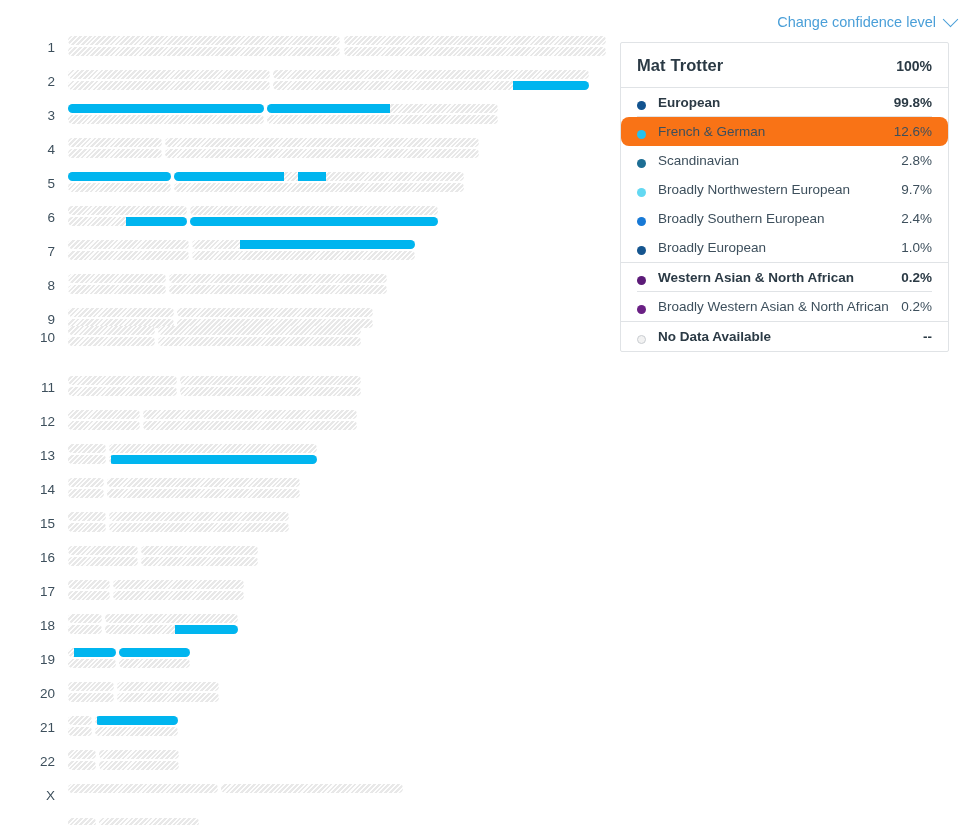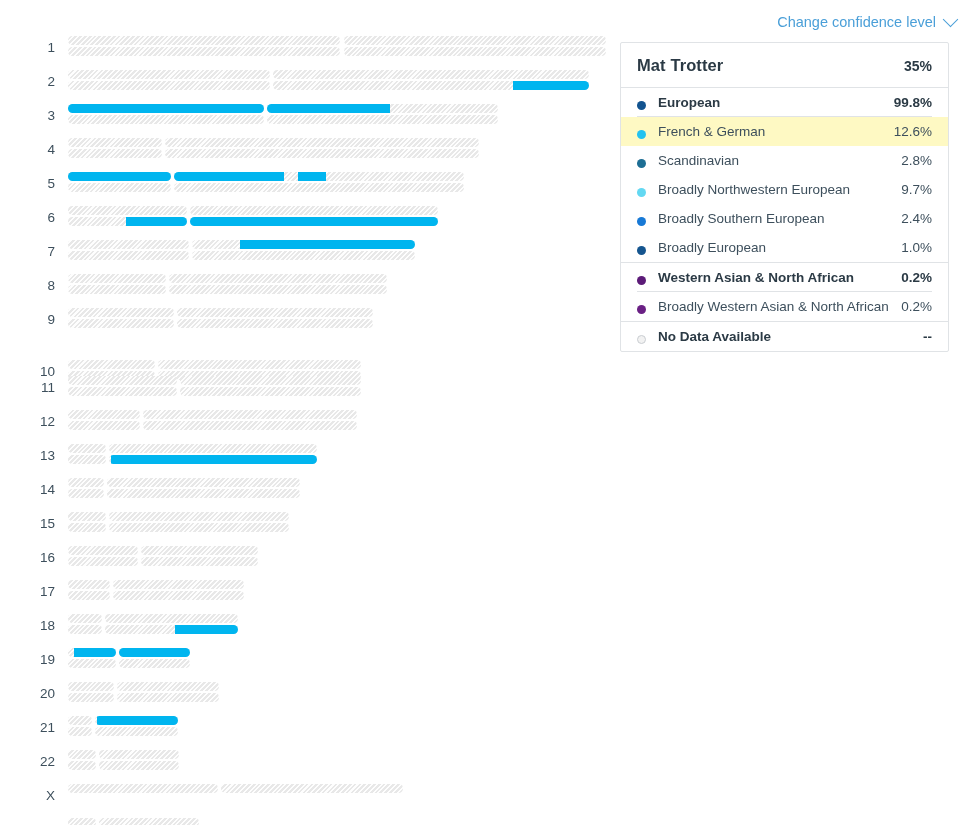--- a/index.html
+++ b/index.html
@@ -127,21 +127,21 @@
   }
   .lg-row {
     position: relative;
     display: flex;
     align-items: flex-end;
     padding: 7px 16px 7px 16px;
     min-height: 28px;
   }
   .lg-row.level0 { font-weight: bold; }
   .lg-row.level0 .lg-label, .lg-row.level0 .lg-val { color: #2b3a45; font-weight: bold; }
-  .lg-row.highlight { background: #fef9c3; }
+  .lg-row.highlight { background: #f97316; border-radius: 8px; }
   .lg-row.divider-top { border-top: 1px solid #e0e3e6; }
   .lg-row.underlined::after {
     content: "";
     position: absolute;
     left: 16px; right: 16px; bottom: 0;
     height: 1px;
     background: #e0e3e6;
   }
   .lg-dot {
     width: 9px; height: 9px;
@@ -305,21 +305,21 @@
           <div class="strand">
             <div class="arm" style="left: 0px; width: 106px;"></div>
             <div class="arm" style="left: 109px; width: 196px;"></div>
           </div>
           <div class="strand">
             <div class="arm" style="left: 0px; width: 106px;"></div>
             <div class="arm" style="left: 109px; width: 196px;"></div>
           </div>
         </div>
       </div>
-      <div class="chrom-row" style="top: 324px;">
+      <div class="chrom-row" style="top: 290px;">
         <div class="chrom-label">10</div>
         <div class="strands">
           <div class="strand">
             <div class="arm" style="left: 0px; width: 87px;"></div>
             <div class="arm" style="left: 90px; width: 203px;"></div>
           </div>
           <div class="strand">
             <div class="arm" style="left: 0px; width: 87px;"></div>
             <div class="arm" style="left: 90px; width: 203px;"></div>
           </div>
@@ -507,21 +507,21 @@
             <div class="arm" style="left: 0px; width: 28px;"></div>
             <div class="arm" style="left: 31px; width: 100px;"></div>
           </div>
         </div>
       </div>
     </div>
 
   <div id="legend">
     <div class="lg-header">
       <span class="lg-name">Mat Trotter</span>
-      <span class="lg-total">35%</span>
+      <span class="lg-total">100%</span>
     </div>
     <div id="legend-rows">
         <div class="lg-row level0 underlined">
           <span class="lg-dot" style="background: rgb(18, 83, 143);"></span>
           <span class="lg-label">European</span>
           <span class="lg-val">99.8%</span>
         </div>
         <div class="lg-row level1 highlight">
           <span class="lg-dot" style="background: rgb(34, 194, 240);"></span>
           <span class="lg-label">French &amp; German</span>

